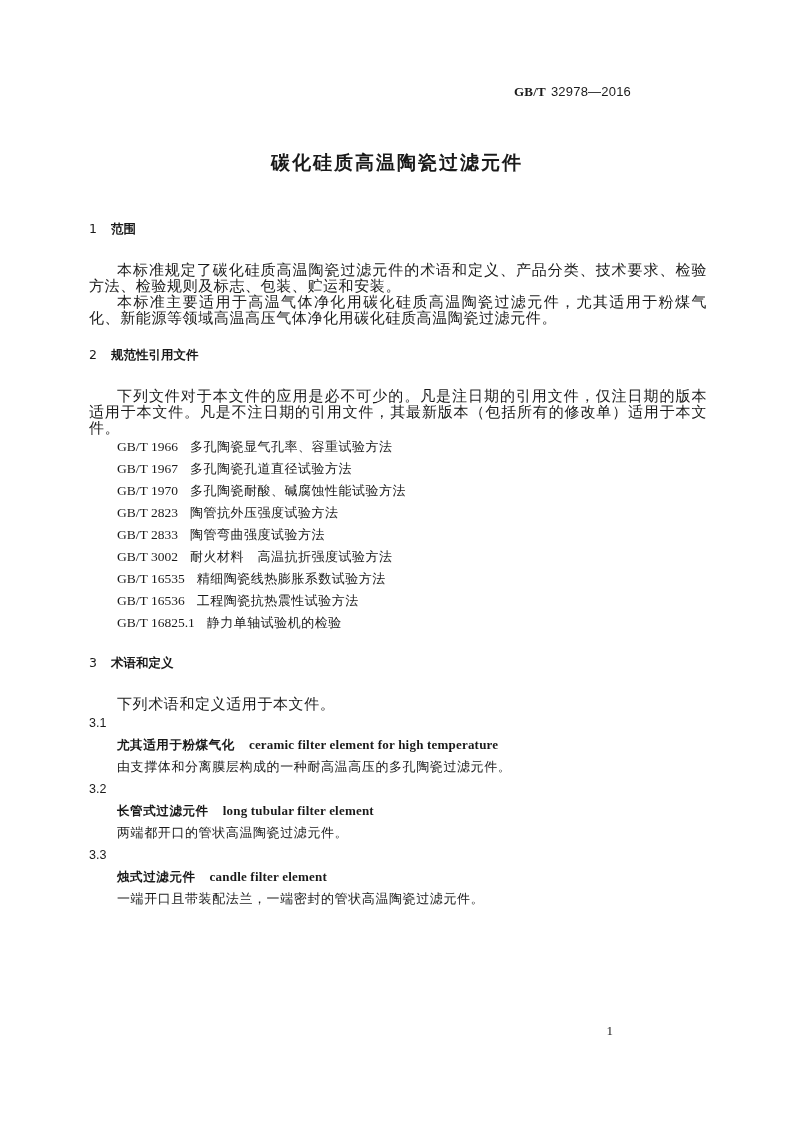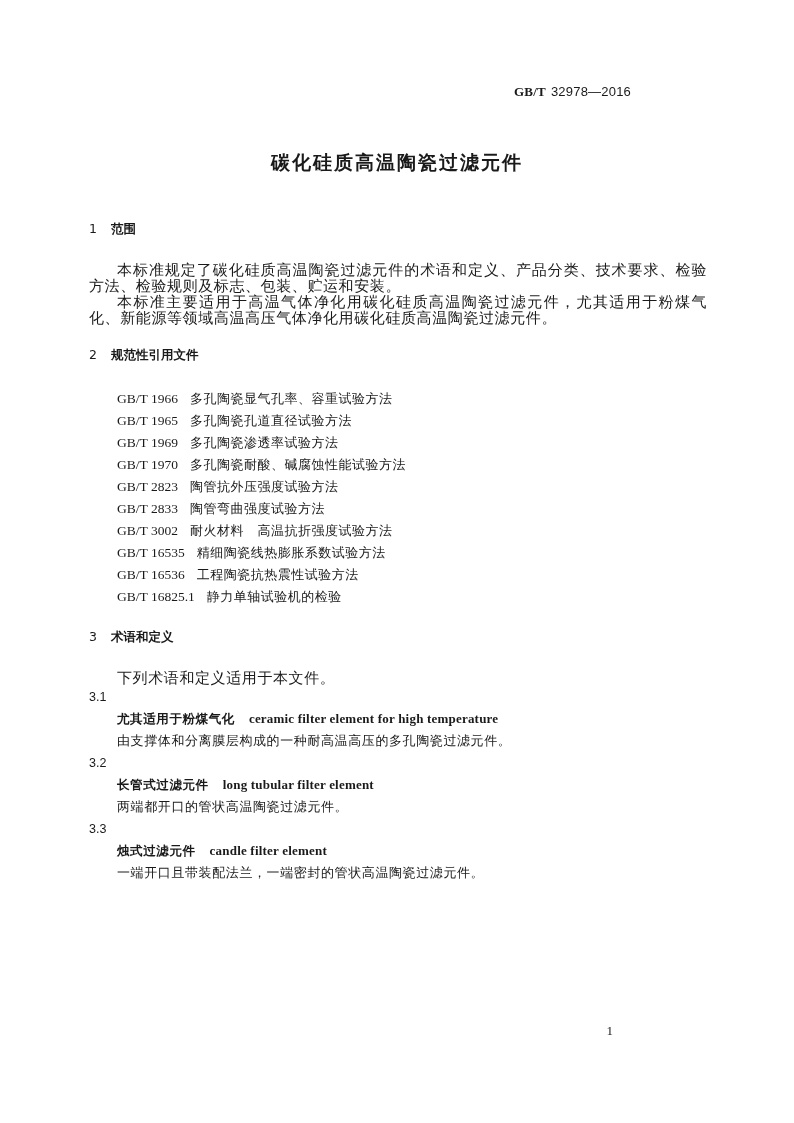--- a/index.html
+++ b/index.html
@@ -67,24 +67,24 @@
       <p class="para tight">本标准规定了碳化硅质高温陶瓷过滤元件的术语和定义、产品分类、技术要求、检验方法、检验规则及标志、包装、贮运和安装。</p>
       <p class="para tight">本标准主要适用于高温气体净化用碳化硅质高温陶瓷过滤元件，尤其适用于粉煤气化、新能源等领域高温高压气体净化用碳化硅质高温陶瓷过滤元件。</p>
     </div>
 
     <div class="sec-gap"></div>
 
     <div class="section">
       <div class="sec-head">
         <span class="num">2</span><span>规范性引用文件</span>
       </div>
+      <p class="para tight">下列文件对于本文件的应用是必不可少的。凡是注日期的引用文件，仅注日期的版本适用于本文件。凡是不注日期的引用文件，其最新版本（包括所有的修改单）适用于本文件。</p>
       <ul class="ref-list">
         <li class="ref-item"><span class="ref-code">GB/T 1966</span><span>多孔陶瓷显气孔率、容重试验方法</span></li>
-        <li class="ref-item"><span class="ref-code">GB/T 1965</span><span>多孔陶瓷孔道直径试验方法</span></li>
-        <li class="ref-item"><span class="ref-code">GB/T 1969</span><span>多孔陶瓷渗透率试验方法</span></li>
+        <li class="ref-item"><span class="ref-code">GB/T 1967</span><span>多孔陶瓷孔道直径试验方法</span></li>
         <li class="ref-item"><span class="ref-code">GB/T 1970</span><span>多孔陶瓷耐酸、碱腐蚀性能试验方法</span></li>
         <li class="ref-item"><span class="ref-code">GB/T 2823</span><span>陶管抗外压强度试验方法</span></li>
         <li class="ref-item"><span class="ref-code">GB/T 2833</span><span>陶管弯曲强度试验方法</span></li>
         <li class="ref-item"><span class="ref-code">GB/T 3002</span><span>耐火材料　高温抗折强度试验方法</span></li>
         <li class="ref-item"><span class="ref-code">GB/T 16535</span><span>精细陶瓷线热膨胀系数试验方法</span></li>
         <li class="ref-item"><span class="ref-code">GB/T 16536</span><span>工程陶瓷抗热震性试验方法</span></li>
         <li class="ref-item"><span class="ref-code">GB/T 16825.1</span><span>静力单轴试验机的检验</span></li>
       </ul>
     </div>
 

